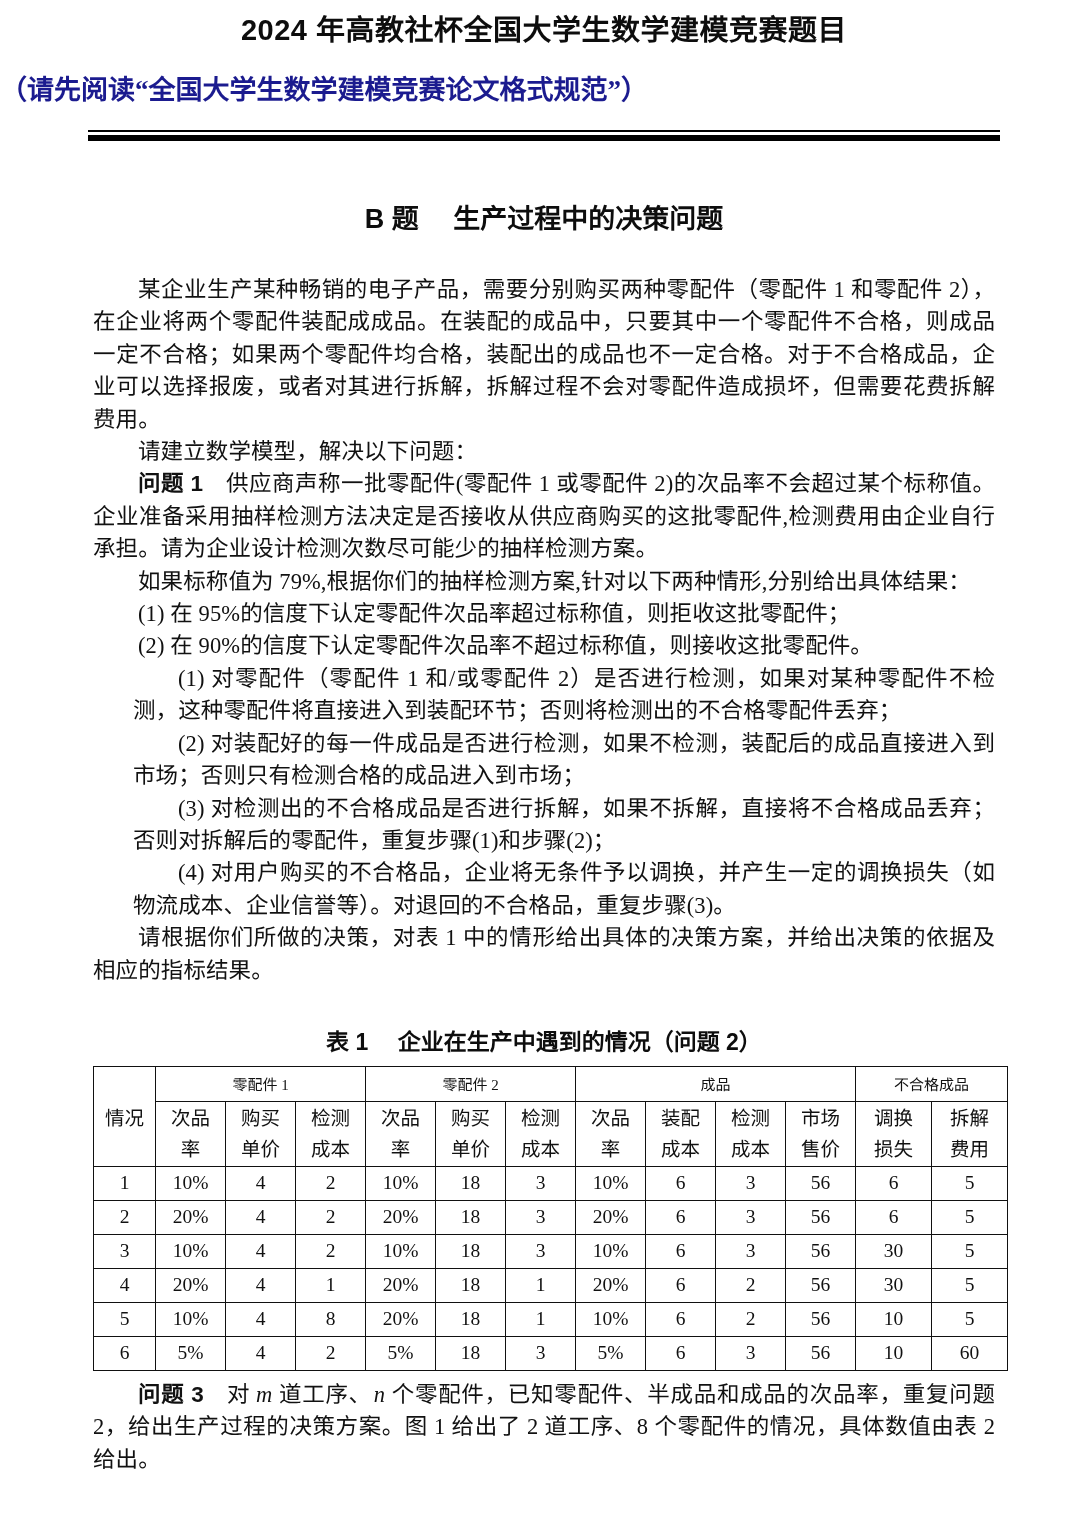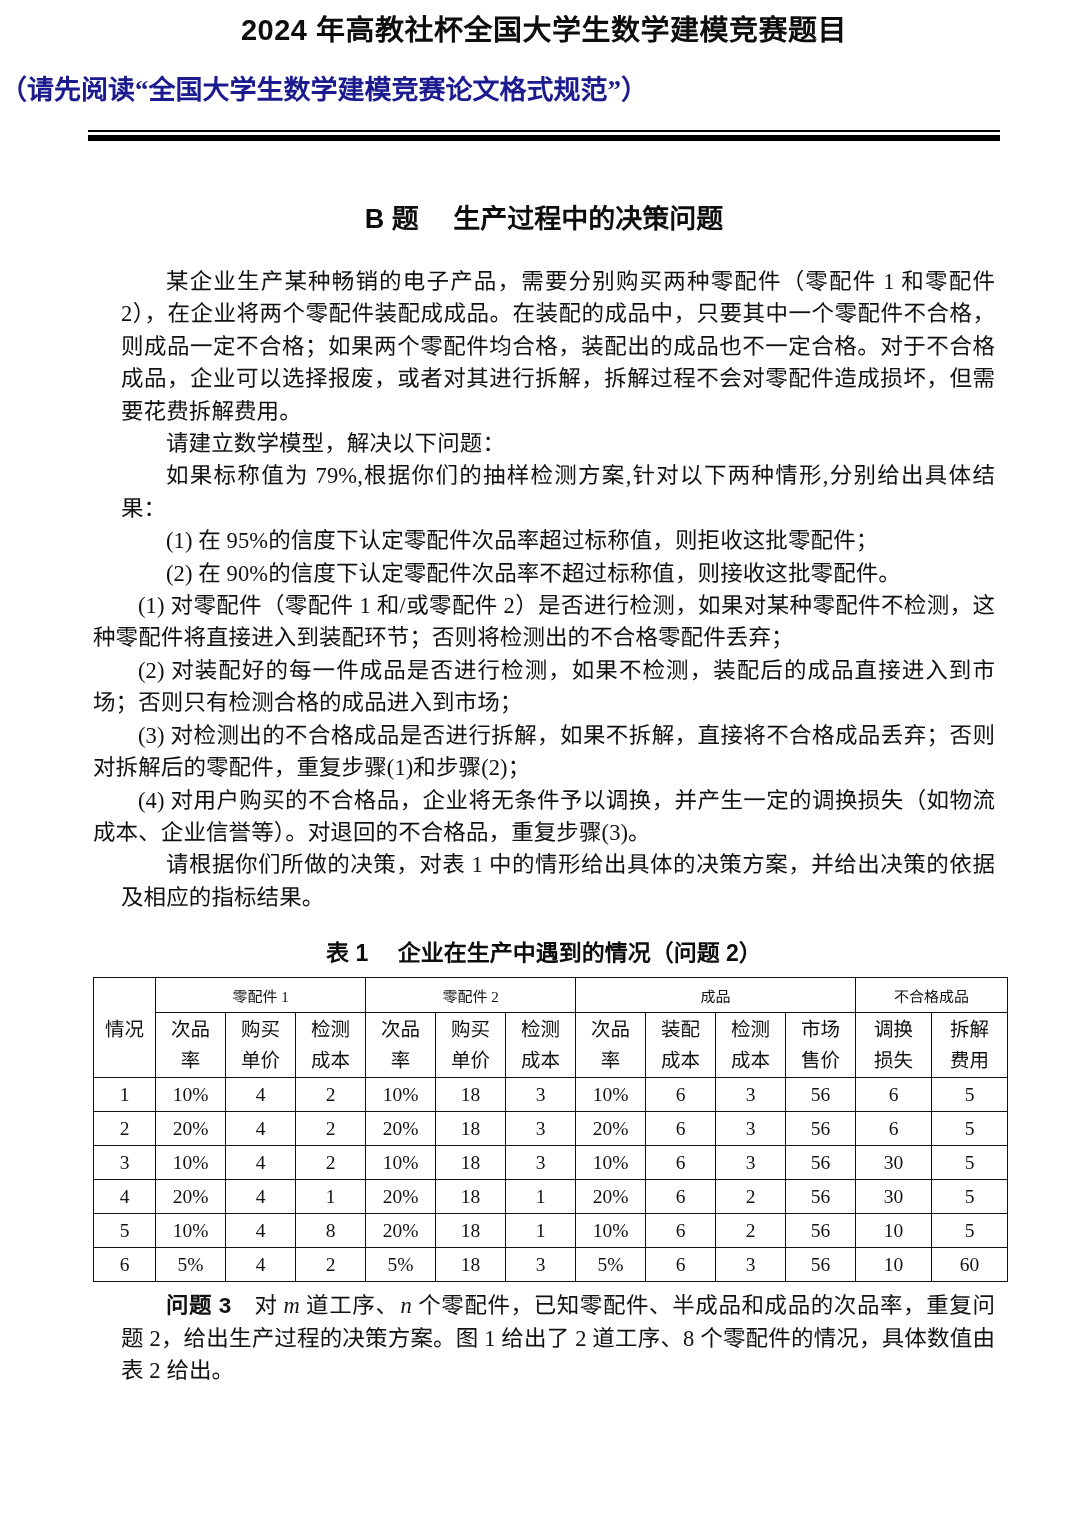--- a/index.html
+++ b/index.html
@@ -68,51 +68,51 @@
     width: 902px;
     margin: 0 auto;
     padding-top: 4px;
   }
   .section-title {
     text-align: center;
     font-family: "Liberation Sans", "DejaVu Sans", sans-serif;
     font-weight: bold;
     font-size: 27px;
     margin-top: 52px;
-    margin-bottom: 30px;
+    margin-bottom: 38px;
     color: #0d0d0d;
   }
   p.para {
     font-size: 22.5px;
     line-height: 32.4px;
     margin: 0;
     text-align: justify;
     text-justify: inter-ideograph;
     letter-spacing: 0.1px;
   }
-  p.indent2 { text-indent: 2em; margin-left: 28px; }
-  p.hang    { text-indent: 2em; }
+  p.indent2 { text-indent: 2em; }
+  p.hang    { text-indent: 2em; margin-left: 40px; }
   .qlabel {
     font-family: "Liberation Sans", "DejaVu Sans", sans-serif;
     font-weight: bold;
     letter-spacing: 0;
   }
   .mvar {
     font-family: "Liberation Serif", "DejaVu Serif", serif;
     font-style: italic;
     padding: 0 2px;
   }
 
   
   .table-caption {
     text-align: center;
     font-family: "Liberation Sans", "DejaVu Sans", sans-serif;
     font-weight: bold;
     font-size: 23px;
-    margin-top: 20px;
+    margin-top: 36px;
     margin-bottom: 9px;
     color: #0d0d0d;
   }
   table.situations {
     border-collapse: collapse;
     width: 902px;
     margin: 0 auto;
     table-layout: fixed;
     font-size: 19px;
   }
@@ -164,20 +164,21 @@
   </div>
 
   <div class="content">
 
     <div class="section-title">B 题  生产过程中的决策问题</div>
 
     <p class="para indent2">某企业生产某种畅销的电子产品，需要分别购买两种零配件（零配件 1 和零配件 2），在企业将两个零配件装配成成品。在装配的成品中，只要其中一个零配件不合格，则成品一定不合格；如果两个零配件均合格，装配出的成品也不一定合格。对于不合格成品，企业可以选择报废，或者对其进行拆解，拆解过程不会对零配件造成损坏，但需要花费拆解费用。</p>
 
     <p class="para indent2">请建立数学模型，解决以下问题：</p>
 
+    <p class="para indent2"><span class="qlabel">问题 1</span>  <span>供应商声称一批零配件(零配件 1 或零配件 2)的次品率不会超过某个标称值。企业准备采用抽样检测方法决定是否接收从供应商购买的这批零配件,检测费用由企业自行承担。请为企业设计检测次数尽可能少的抽样检测方案。</span></p>
 
     <p class="para indent2">如果标称值为 79%,根据你们的抽样检测方案,针对以下两种情形,分别给出具体结果：</p>
 
     <p class="para indent2">(1) 在 95%的信度下认定零配件次品率超过标称值，则拒收这批零配件；</p>
     <p class="para indent2">(2) 在 90%的信度下认定零配件次品率不超过标称值，则接收这批零配件。</p>
 
 
     <p class="para hang">(1) 对零配件（零配件 1 和/或零配件 2）是否进行检测，如果对某种零配件不检测，这种零配件将直接进入到装配环节；否则将检测出的不合格零配件丢弃；</p>
     <p class="para hang">(2) 对装配好的每一件成品是否进行检测，如果不检测，装配后的成品直接进入到市场；否则只有检测合格的成品进入到市场；</p>
     <p class="para hang">(3) 对检测出的不合格成品是否进行拆解，如果不拆解，直接将不合格成品丢弃；否则对拆解后的零配件，重复步骤(1)和步骤(2)；</p>

